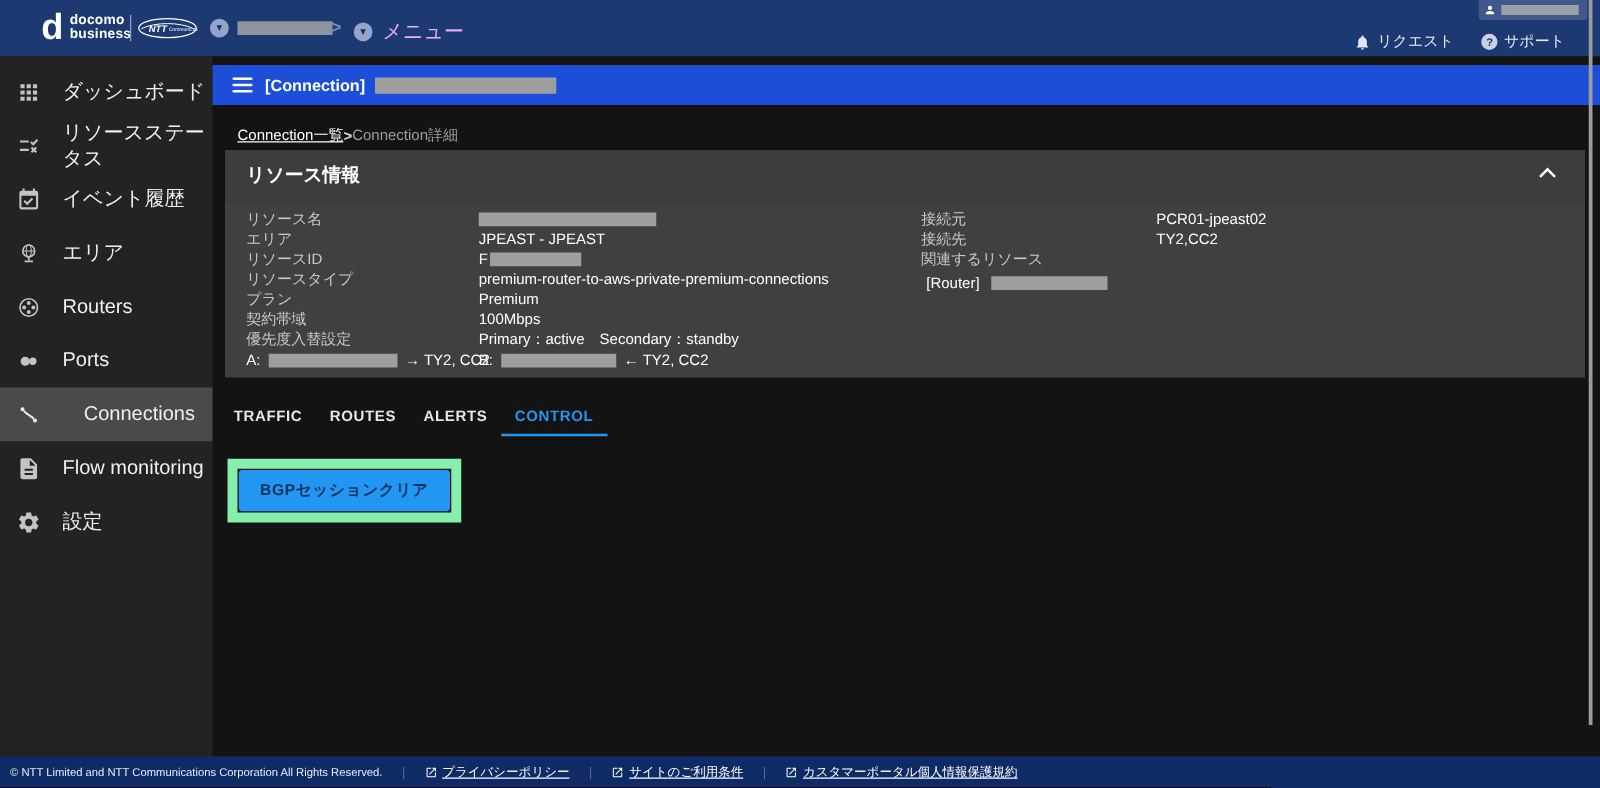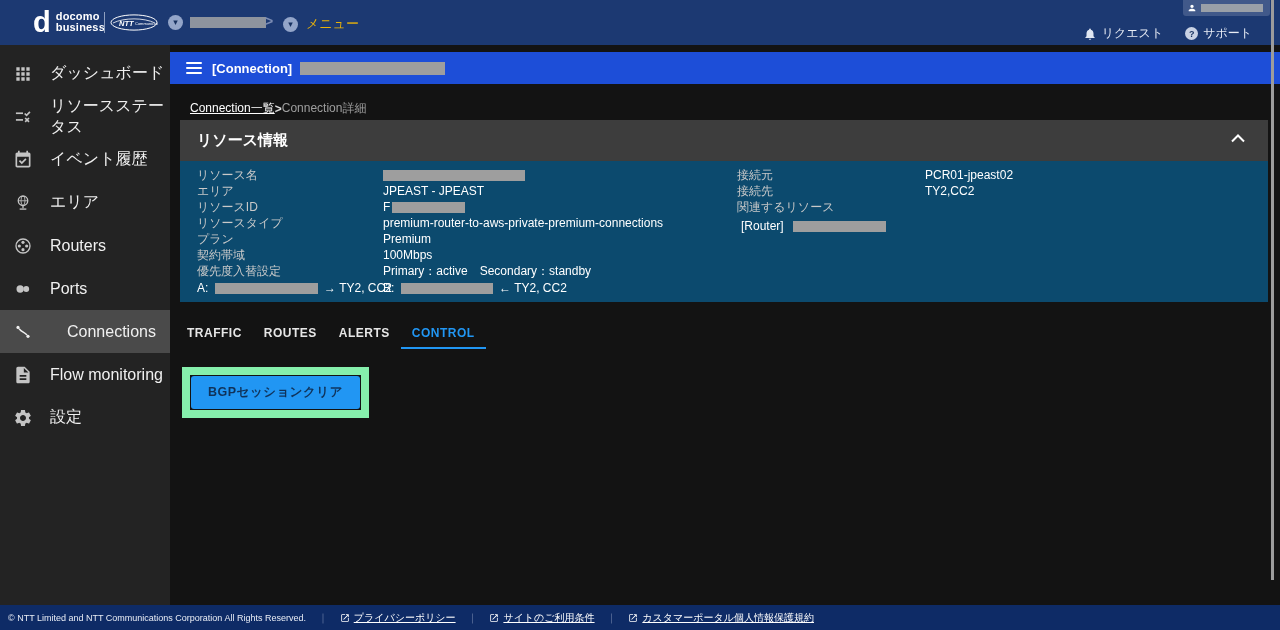--- a/index.html
+++ b/index.html
@@ -16,21 +16,21 @@
   .brand-text { margin-left:5px; font-size:11px; font-weight:bold; line-height:11px; color:#fff; letter-spacing:.2px; }
   .brand-divider { position:absolute; left:104px; top:12px; width:1px; height:21px; background:#8fa0c0; }
   .ntt-logo { position:absolute; left:110px; top:14px; }
   .nav-caret { display:inline-flex; align-items:center; justify-content:center;
     width:15px; height:15px; border-radius:50%; background:#93a5c9; color:#16305f;
     font-size:9px; line-height:15px; }
   .nav-dd1 { position:absolute; left:168px; top:15px; display:flex; align-items:center; cursor:pointer; }
   .nav-redact { width:76px; height:11px; background:#8e949e; margin-left:7px; }
   .nav-sep { position:absolute; left:265px; top:13px; color:#7c8db4; font-size:14px; font-weight:bold; }
   .nav-dd2 { position:absolute; left:283px; top:15px; display:flex; align-items:center; cursor:pointer; }
-  .nav-dd2 .menu-label { margin-left:8px; font-size:13px; color:#eab308; }
+  .nav-dd2 .menu-label { margin-left:8px; font-size:16px; color:#f0abfc; }
   .nav-right { position:absolute; right:28px; top:25px; display:flex; align-items:center; gap:22px; }
   .nav-right .nav-item { display:flex; align-items:center; gap:5px; font-size:12px; color:#e8ecf5; cursor:pointer; }
   .q-circle { display:inline-flex; align-items:center; justify-content:center; width:13px; height:13px;
     border-radius:50%; background:#c9d2e4; color:#16305f; font-size:9px; font-weight:bold; }
   .user-badge { position:absolute; right:10px; top:0; width:87px; height:16px; background:#41598a;
     border-radius:0 0 3px 3px; display:flex; align-items:center; padding-left:4px; gap:4px; cursor:pointer; }
   .badge-redact { width:62px; height:8px; background:#9aa0a8; }
   
   .sidebar { position:absolute; left:0; top:45px; width:170px; height:560px; background:#232323; padding-top:7px; }
   .side-item { height:43px; display:flex; align-items:center; cursor:pointer; }
@@ -46,21 +46,21 @@
   .t-redact { margin-left:8px; width:145px; height:13px; background:#9e9e9e; }
   .breadcrumb { position:absolute; left:190px; top:100px; font-size:12px; display:flex; align-items:center; gap:0; }
   .bc-link { color:#fff; text-decoration:underline; cursor:pointer; }
   .bc-sep { color:#dcdcdc; font-weight:bold; }
   .bc-current { color:#9e9e9e; }
   
   .panel { position:absolute; left:180px; top:120px; width:1088px; }
   .panel-header { height:41px; background:#3d3d3d; display:flex; align-items:center; position:relative; }
   .panel-header .p-title { margin-left:17px; font-size:15px; font-weight:bold; color:#fff; }
   .panel-collapse { position:absolute; right:22px; top:13px; cursor:pointer; }
-  .panel-body { height:141px; background:#0c4a6e; position:relative; font-size:12px; }
+  .panel-body { height:141px; background:#404040; position:relative; font-size:12px; }
   .pb-row { position:absolute; height:16px; line-height:16px; white-space:nowrap; }
   .f-label { color:#c9c9c9; }
   .f-value { color:#fff; }
   .redact { display:inline-block; vertical-align:middle; background:#9e9e9e; height:11px; }
   
   .tabs { position:absolute; left:176px; top:318px; display:flex; }
   .tab { padding:0 11px; height:31px; line-height:31px; font-size:12px; font-weight:bold;
     letter-spacing:.5px; color:#e6e6e6; cursor:pointer; }
   .tab.active { color:#2196f3; border-bottom:2px solid #2196f3; }
   

